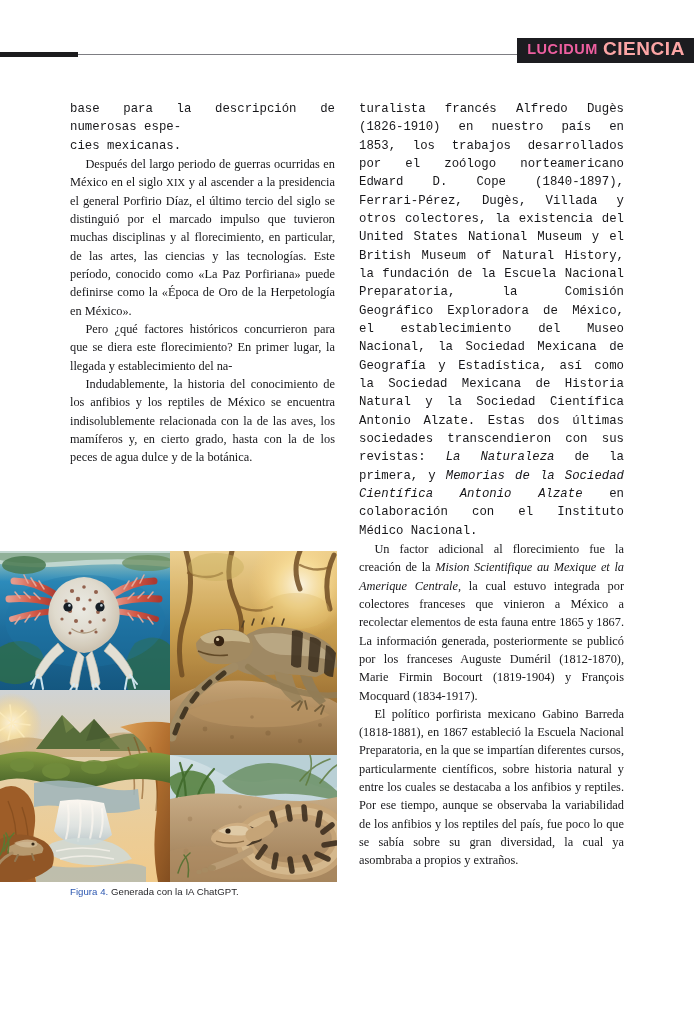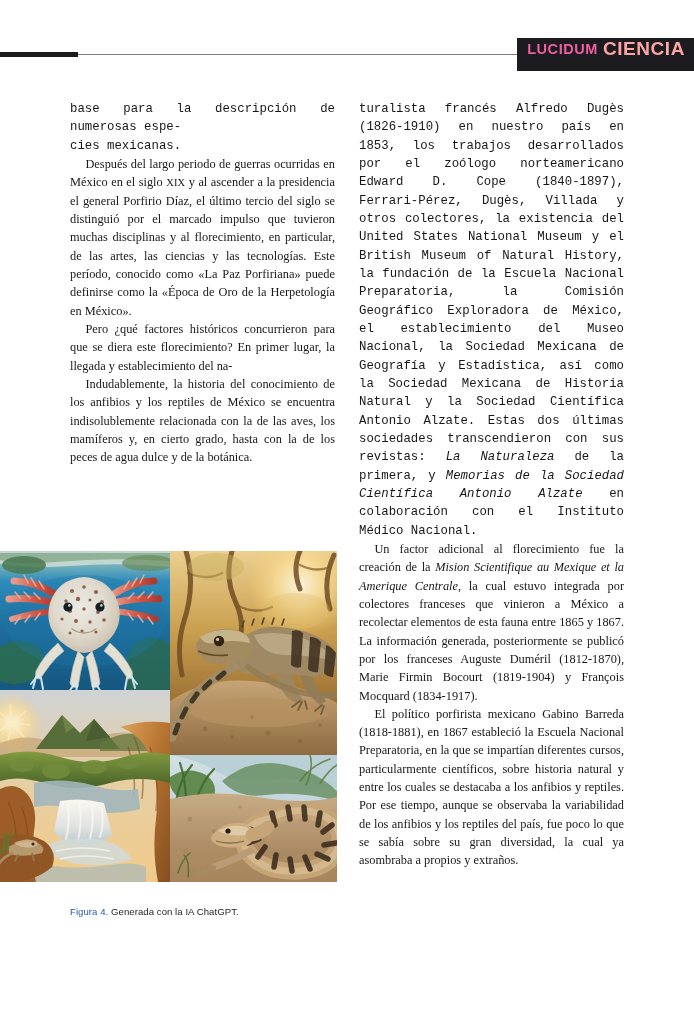--- a/index.html
+++ b/index.html
@@ -43,21 +43,21 @@
     width: 616px;
     height: 1.3px;
     background: #7d7d82;
   }
   .masthead {
     position: absolute;
     right: 0;
     top: 38px;
     height: 21px;
     background: #1c1c20;
-    padding: 0 9px 12px 10px;
+    padding: 0 9px 4px 10px;
     display: flex;
     align-items: center;
     letter-spacing: .035em;
   }
   .masthead .m1 {
     font-family: "Liberation Sans", "DejaVu Sans", sans-serif;
     font-weight: bold;
     font-size: 14.5px;
     color: #ee5fa0;
   }
@@ -105,21 +105,21 @@
   .collage {
     position: absolute;
     inset: 0;
     display: block;
   }
 
   
   .caption {
     position: absolute;
     left: 70px;
-    top: 906px;
+    top: 886px;
     width: 300px;
     font-family: "Liberation Sans", "DejaVu Sans", sans-serif;
     font-size: 9.6px;
     color: #26262a;
     letter-spacing: .005em;
   }
   .caption .fig-label { color: #2c57b0; }
 
   
   .footer { position: absolute; left: 0; top: 938px; width: 694px; height: 50px; }

